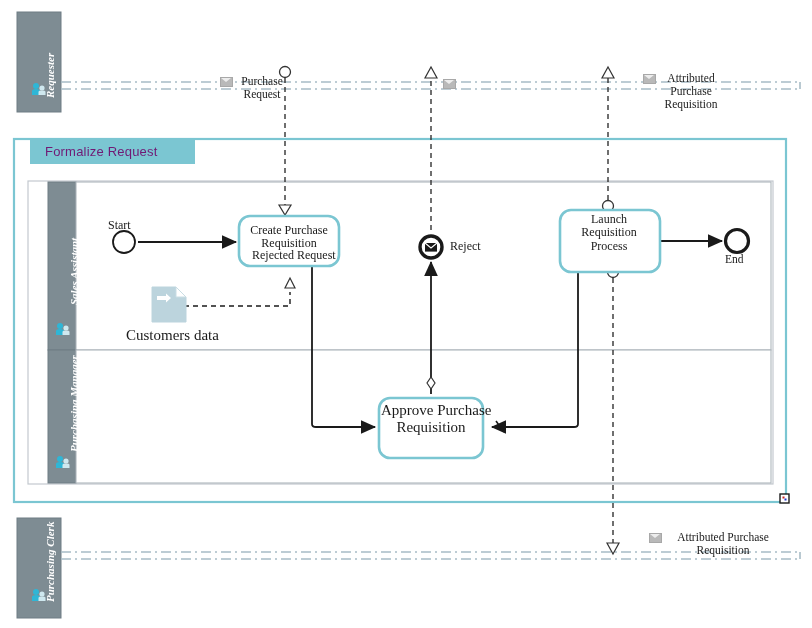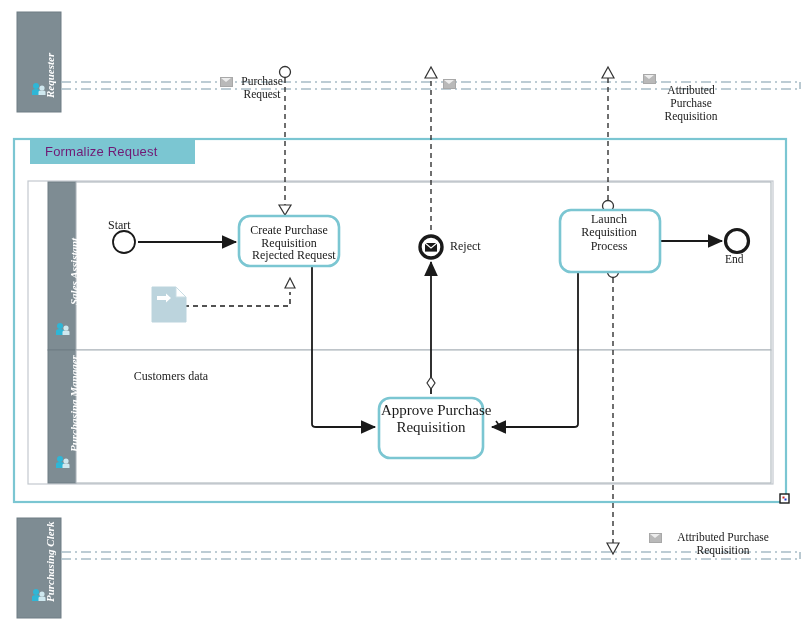--- a/index.html
+++ b/index.html
@@ -230,21 +230,21 @@
       </svg>
   </div>
 
   <span class="msg-icon" style="left:220px; top:77px;"></span>
   <div class="txt txt-center" style="left:231px; top:75px; width:62px; font-size:11.5px;">Purchase
 Request</div>
 
   <span class="msg-icon" style="left:443px; top:79px;"></span>
 
   <span class="msg-icon" style="left:643px; top:74px;"></span>
-  <div class="txt txt-center" style="left:654px; top:72px; width:74px; font-size:11.5px;margin-top:12px;">Attributed
+  <div class="txt txt-center" style="left:654px; top:72px; width:74px; font-size:11.5px;">Attributed
 Purchase
 Requisition</div>
 
   <span class="msg-icon" style="left:649px; top:533px;"></span>
   <div class="txt txt-center" style="left:660px; top:531px; width:126px; font-size:11.5px;">Attributed Purchase
 Requisition</div>
 
   <div class="txt" style="left:108px; top:219px; font-size:12px;">Start</div>
   <div class="txt" style="left:450px; top:240px; font-size:12px;">Reject</div>
   <div class="txt" style="left:725px; top:253px; font-size:11.5px;">End</div>
@@ -252,15 +252,15 @@
   <div class="txt txt-center" style="left:242px; top:224px; width:94px; font-size:12px;">Create Purchase
 Requisition</div>
   <div class="txt txt-center" style="left:562px; top:213px; width:94px; font-size:12px;">Launch
 Requisition
 Process</div>
   <div class="txt txt-center" style="left:381px; top:402px; width:100px; font-size:15px;">Approve Purchase
 Requisition</div>
 
   <div class="txt" style="left:252px; top:249px; font-size:12px;">Rejected Request</div>
 
-  <div class="txt txt-center" style="left:126px; top:327px; width:90px; font-size:12px;margin-top:43px;">Customers data</div>
+  <div class="txt txt-center" style="left:126px; top:327px; width:90px; font-size:15px;">Customers data</div>
 
 </div>
 
 </body></html>

